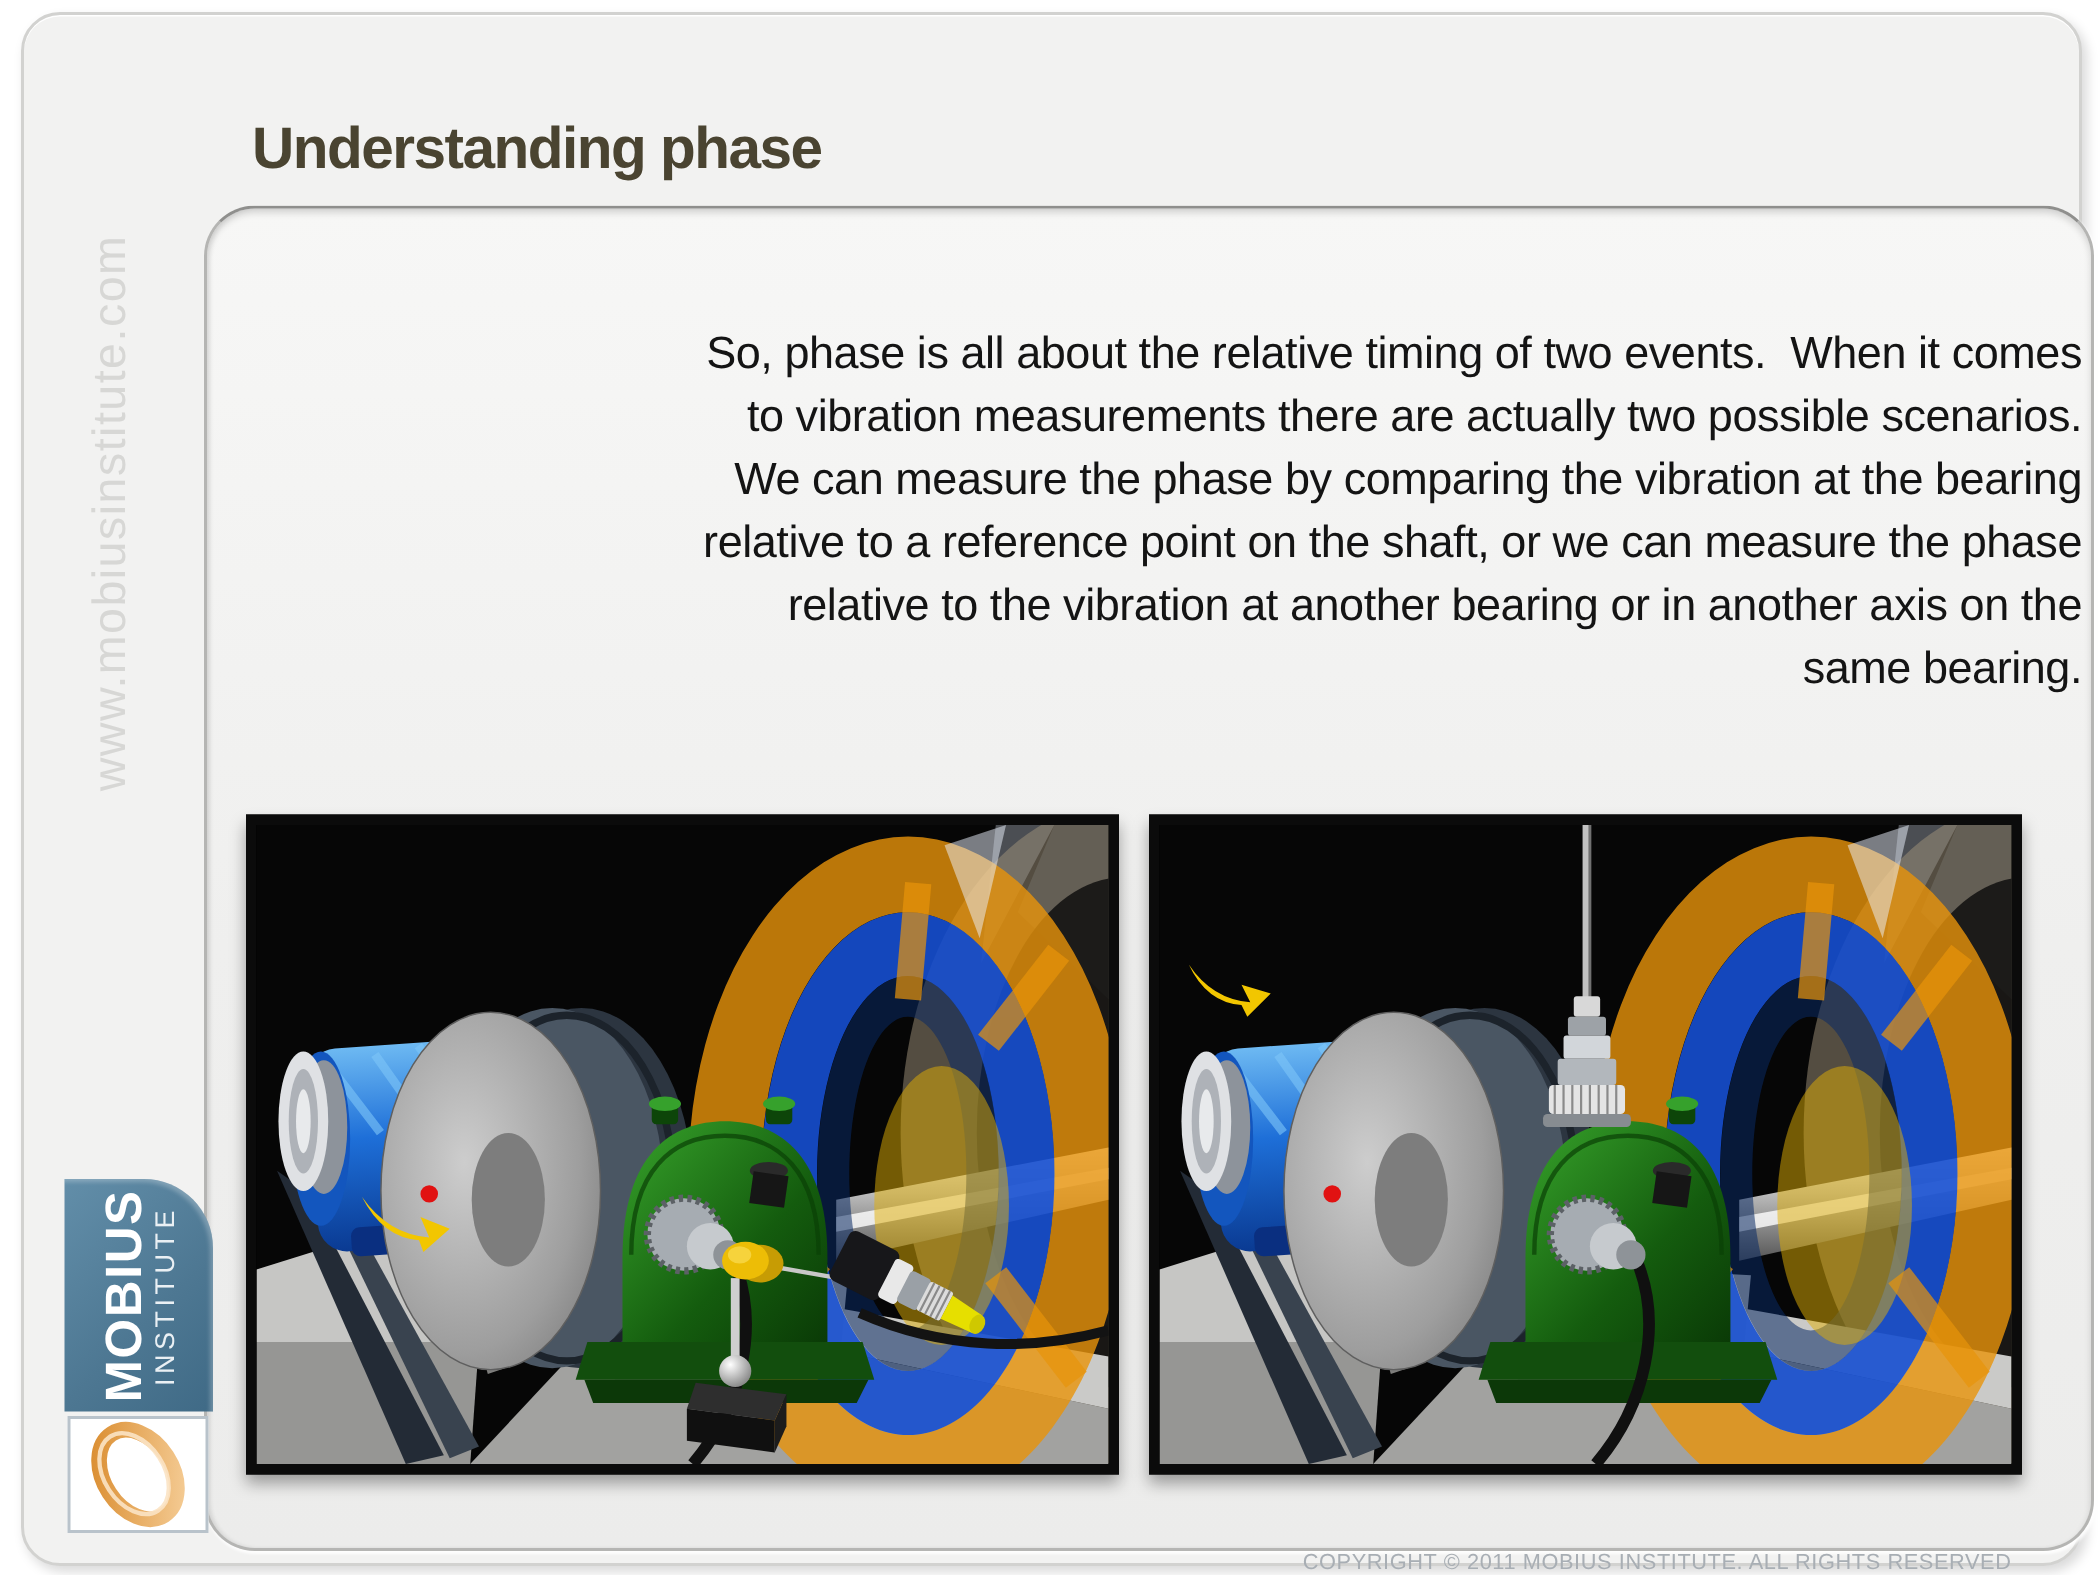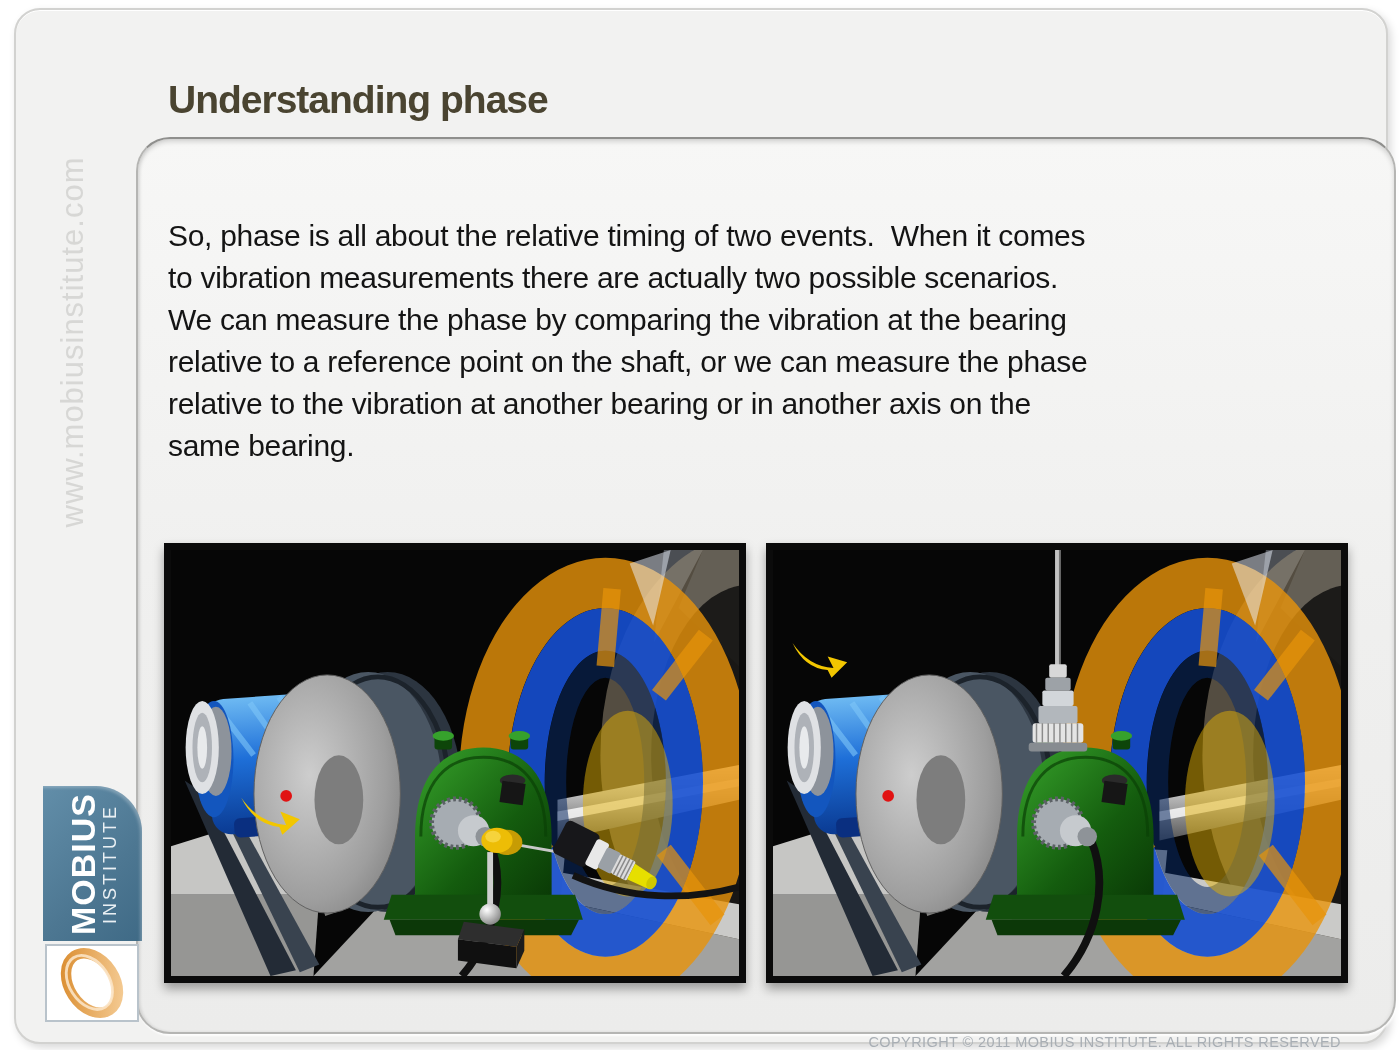--- a/index.html
+++ b/index.html
@@ -12,21 +12,21 @@
 
   .panel{position:absolute;left:120px;top:127px;width:1256px;height:893px;
     background:linear-gradient(180deg,#f7f7f6 0%,#efefee 55%,#ececeb 100%);
     border:2px solid #b5b5b3;border-top-color:#8f8f8d;border-radius:34px;
     box-shadow:inset 0 3px 5px rgba(0,0,0,0.14), inset 2px 0 3px rgba(0,0,0,0.06), 1px 2px 2px rgba(255,255,255,0.9);}
 
   .page-title{position:absolute;left:152px;top:68px;font-size:39px;font-weight:bold;
     color:#4a4431;letter-spacing:-1px;}
 
   .paragraph{position:absolute;left:152px;top:205px;width:1220px;
-    font-size:30px;line-height:42px;color:#141414;letter-spacing:-0.3px;white-space:pre-wrap;}
+    font-size:30px;line-height:42px;color:#141414;letter-spacing:-0.3px;white-space:pre-wrap;text-align:right;}
 
   .vertical-url{position:absolute;top:332px;left:57px;transform:translate(-50%,-50%) rotate(-90deg);
     white-space:nowrap;font-size:31px;color:#d7d7d5;letter-spacing:1px;}
 
   .logo-blue{position:absolute;left:27px;top:776px;width:99px;height:155px;
     background:linear-gradient(135deg,#628ea9 0%,#4d7792 55%,#40olive 100%);
     background:linear-gradient(135deg,#628ea9 0%,#4d7792 60%,#3f6a86 100%);
     border-radius:0 46px 0 0;box-shadow:inset -2px 2px 3px rgba(255,255,255,0.25);}
   .logo-text{position:absolute;left:50%;top:50%;width:160px;
     transform:translate(-50%,-50%) rotate(-90deg);text-align:center;}

